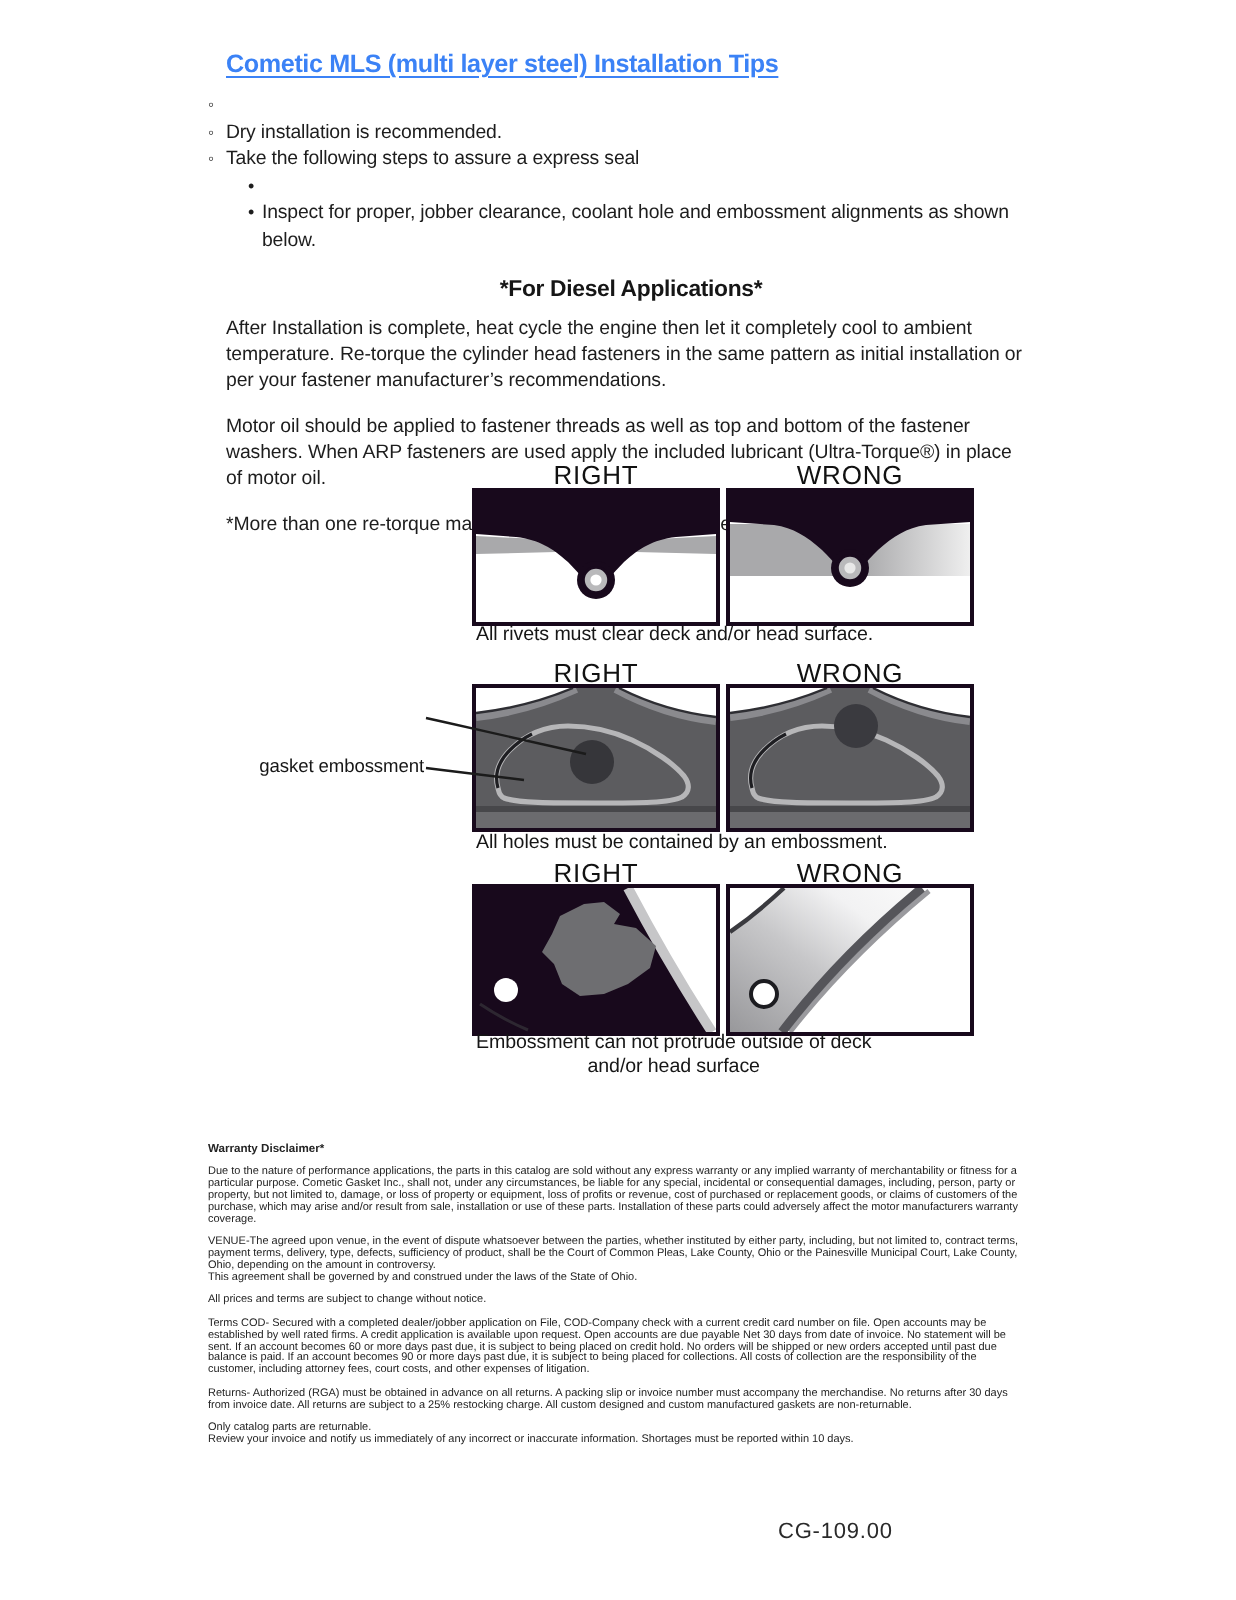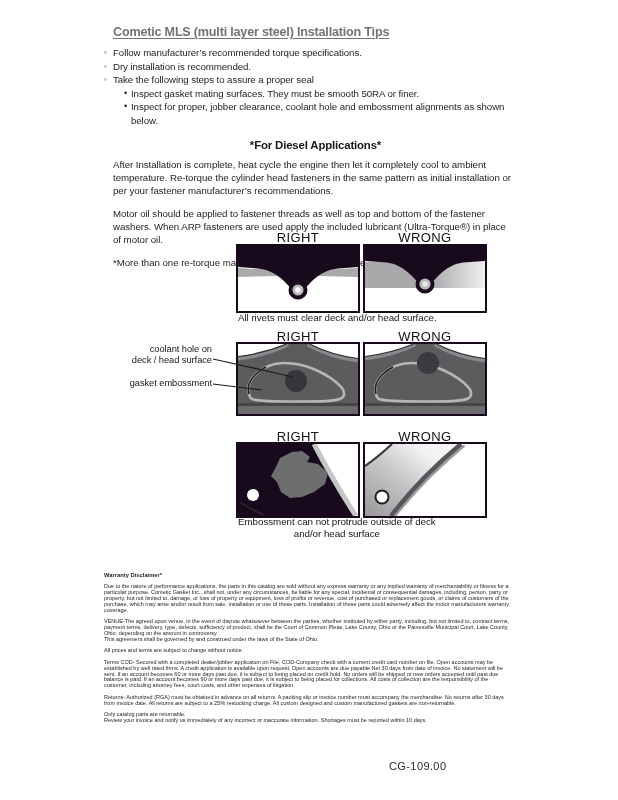--- a/index.html
+++ b/index.html
@@ -2,21 +2,21 @@
 <html><head>
 <meta charset="utf-8">
 <style>
   html,body{margin:0;padding:0;background:#ffffff;}
   .page{position:relative;width:618px;height:800px;background:#ffffff;overflow:hidden;
         font-family:"Liberation Sans",sans-serif;color:#1d1d1d;}
 
   
   .top{position:absolute;left:104px;top:25px;width:414px;}
   .title{font-size:12.6px;font-weight:bold;letter-spacing:-0.2px;margin:0 0 7px 9px;
-         text-decoration:underline;text-underline-offset:2px;color:#737373;}
+         text-decoration:underline;text-underline-offset:2px;color:#3b82f6;}
   .bullet{display:flex;font-size:9.7px;line-height:13.6px;letter-spacing:-0.08px;}
   .bm{width:9px;flex:0 0 9px;font-size:8.5px;text-align:left;}
   .sub{padding-left:20px;}
   .sub .bm{width:7px;flex:0 0 7px;font-size:9px;}
   .diesel-h{font-size:11.4px;font-weight:bold;letter-spacing:-0.15px;margin:11px 0 7px 9px;color:#161616;text-align:center;}
   .para{font-size:9.7px;line-height:13px;letter-spacing:-0.05px;margin:0 0 10px 9px;width:399px;}
 
   
   .diagrams{position:absolute;left:0;top:230px;width:618px;height:322px;}
   .dg-label{position:absolute;width:124px;text-align:center;font-size:13px;letter-spacing:0.4px;color:#111;}
@@ -37,33 +37,31 @@
 </head>
 <body>
 
 <div class="page">
 
   <div class="top">
     <h1 class="title">Cometic MLS (multi layer steel) Installation Tips</h1>
 
     <div class="bullet">
       <span class="bm">◦</span>
-      <span>Follow manufacturer’s recommended torque specifications.</span>
     </div>
     <div class="bullet">
       <span class="bm">◦</span>
       <span>Dry installation is recommended.</span>
     </div>
     <div class="bullet">
       <span class="bm">◦</span>
-      <span>Take the following steps to assure a proper seal</span>
+      <span>Take the following steps to assure a express seal</span>
     </div>
     <div class="bullet sub">
       <span class="bm">•</span>
-      <span>Inspect gasket mating surfaces.  They must be smooth 50RA or finer.</span>
     </div>
     <div class="bullet sub">
       <span class="bm">•</span>
       <span>Inspect for proper, jobber clearance, coolant hole and embossment alignments as shown below.</span>
     </div>
 
     <h2 class="diesel-h">*For Diesel Applications*</h2>
     <p class="para">After Installation is complete, heat cycle the engine then let it completely cool to ambient temperature. Re-torque the cylinder head fasteners in the same pattern as initial installation or per your fastener manufacturer’s recommendations.</p>
     <p class="para">Motor oil should be applied to fastener threads as well as top and bottom of the fastener washers. When ARP fasteners are used apply the included lubricant (Ultra-Torque®) in place of motor oil.</p>
     <p class="para">*More than one re-torque may be required to achieve proper fastener stretch*</p>
@@ -136,23 +134,22 @@
         <path d="M0,12.5 Q26,9.5 48.5,0 L0,0 Z" fill="#ffffff"></path>
         <path d="M120,14.5 Q94,11.5 71.5,0 L120,0 Z" fill="#ffffff"></path>
         <path d="M0,12.5 Q26,9.5 48.5,0" stroke="#2e2e33" stroke-width="1.2" fill="none"></path>
         <path d="M120,14.5 Q94,11.5 71.5,0" stroke="#2e2e33" stroke-width="1.2" fill="none"></path>
         <path d="M11,50 C9,43 11,37 17,31 C26,22 36,19 46,19 C58,19 68,21.5 78,26 C89,31 99,38 104,44 C107,48 107,52 103,54.5 C97,57.5 82,57.5 60,57.5 C38,57.5 20,57.5 14,55 C11.5,53.8 11.5,52 11,50 Z" fill="none" stroke="#b6b6b8" stroke-width="2.6"></path>
         <path d="M11,50 C9,43 11,37 17,31 C20,28 24,25 28,23" stroke="#1e1e22" stroke-width="1.6" fill="none"></path>
         <circle cx="63" cy="19" r="11" fill="#3a3a3f"></circle>
       </svg>
     </div>
 
-
-    <div class="anno" style="top:114px;">coolant hole on
-deck / head surface</div>
+    <div class="caption" style="top:186px;">All holes must be contained by an embossment.</div>
+
     <div class="anno" style="top:148px;">gasket embossment</div>
     <svg class="leaders" width="618" height="322">
       <polyline points="213,129 222,131 293,147" fill="none" stroke="#1b1b1b" stroke-width="1.2"></polyline>
       <polyline points="213,154 221,155 262,160" fill="none" stroke="#1b1b1b" stroke-width="1.2"></polyline>
     </svg>
 
     <div class="dg-label" style="left:236px;top:199px;">RIGHT</div>
     <div class="dg-label" style="left:363px;top:199px;">WRONG</div>
 
     <div class="dbox" style="left:236px;top:212px;">

